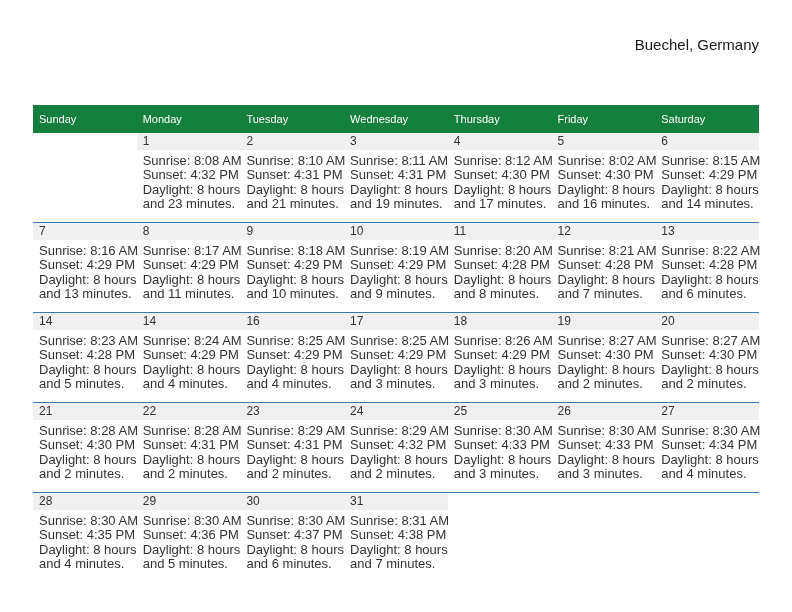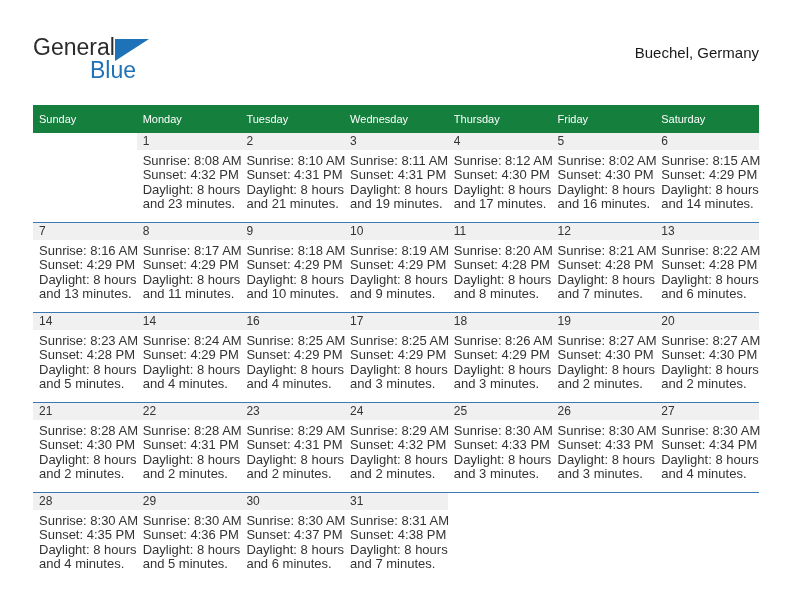--- a/index.html
+++ b/index.html
@@ -74,21 +74,21 @@
   .cal-title {
     font-size: 29px;
     color: #1a1a1a;
     line-height: 36px;
     white-space: nowrap;
   }
   .cal-subtitle {
     font-size: 15px;
     color: #1a1a1a;
     line-height: 22px;
-    margin-top: 14px;
+    margin-top: 6px;
     white-space: nowrap;
   }
 
   
   .calendar {
     position: absolute;
     left: 33px;
     top: 105px;
     width: 726px;
     border-collapse: collapse;
@@ -145,25 +145,20 @@
     visibility: hidden;
   }
 </style>
 </head>
 <body>
 
 <div class="page">
 
   <div class="top-bar">
 
-    <div class="logo">
-      <span class="logo-general">General</span>
-      <span class="logo-triangle"></span>
-      <span class="logo-blue">Blue</span>
-    </div>
 
     <div class="title-block">
       <div class="cal-subtitle">Buechel, Germany</div>
     </div>
 
   </div>
 
   <table class="calendar">
     <thead>
       <tr>

